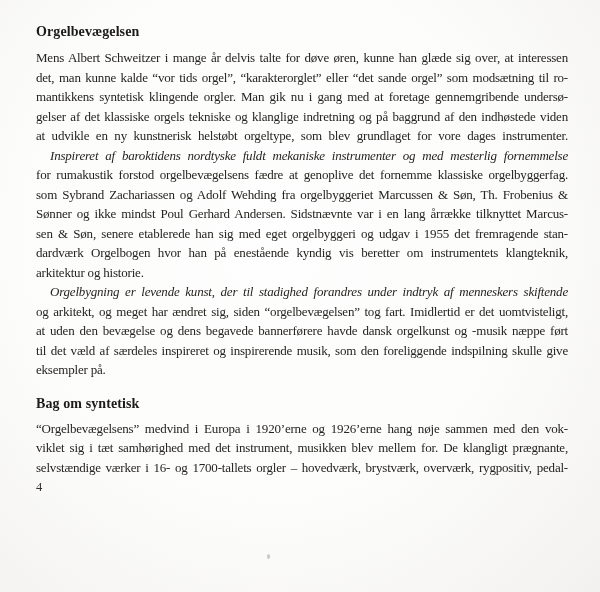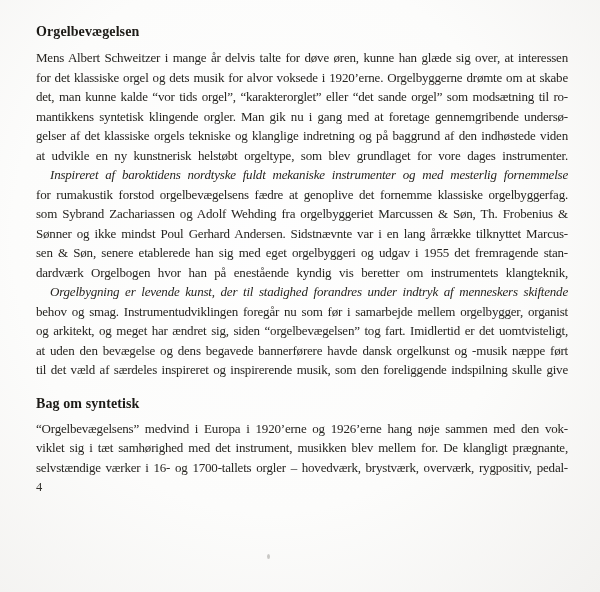--- a/index.html
+++ b/index.html
@@ -70,42 +70,42 @@
 </style>
 </head>
 <body>
 
 <div class="page">
 
   <h1 class="heading">Orgelbevægelsen</h1>
 
   <div class="para">
     <div class="line">Mens Albert Schweitzer i mange år delvis talte for døve øren, kunne han glæde sig over, at interessen</div>
-    <div class="line">for det klassiske orgel og dets musik for alvor voksede i 1920’erne. Orgelbyggerne drømte om at skabe</div>
     <div class="line">det, man kunne kalde “vor tids orgel”, “karakterorglet” eller “det sande orgel” som modsætning til ro-</div>
     <div class="line">mantikkens syntetisk klingende orgler. Man gik nu i gang med at foretage gennemgribende undersø-</div>
     <div class="line">gelser af det klassiske orgels tekniske og klanglige indretning og på baggrund af den indhøstede viden</div>
     <div class="line">at udvikle en ny kunstnerisk helstøbt orgeltype, som blev grundlaget for vore dages instrumenter.</div>
   </div>
 
   <div class="para">
     <div class="line indent">Inspireret af baroktidens nordtyske fuldt mekaniske instrumenter og med mesterlig fornemmelse</div>
     <div class="line">for rumakustik forstod orgelbevægelsens fædre at genoplive det fornemme klassiske orgelbyggerfag.</div>
     <div class="line">som Sybrand Zachariassen og Adolf Wehding fra orgelbyggeriet Marcussen &amp; Søn, Th. Frobenius &amp;</div>
     <div class="line">Sønner og ikke mindst Poul Gerhard Andersen. Sidstnævnte var i en lang årrække tilknyttet Marcus-</div>
     <div class="line">sen &amp; Søn, senere etablerede han sig med eget orgelbyggeri og udgav i 1955 det fremragende stan-</div>
     <div class="line">dardværk Orgelbogen hvor han på enestående kyndig vis beretter om instrumentets klangteknik,</div>
+    <div class="line end">arkitektur og historie.</div>
   </div>
 
   <div class="para">
     <div class="line indent">Orgelbygning er levende kunst, der til stadighed forandres under indtryk af menneskers skiftende</div>
-    <div class="line">behov og smag. Instrumentudviklingen foregår nu som før i samarbejde mellem orgelbygger, organist</div>
     <div class="line">og arkitekt, og meget har ændret sig, siden “orgelbevægelsen” tog fart. Imidlertid er det uomtvisteligt,</div>
     <div class="line">at uden den bevægelse og dens begavede bannerførere havde dansk orgelkunst og -musik næppe ført</div>
     <div class="line">til det væld af særdeles inspireret og inspirerende musik, som den foreliggende indspilning skulle give</div>
+    <div class="line end">eksempler på.</div>
   </div>
 
   <h2 class="heading second">Bag om syntetisk</h2>
 
   <div class="para">
     <div class="line">“Orgelbevægelsens” medvind i Europa i 1920’erne og 1926’erne hang nøje sammen med den vok-</div>
     <div class="line">viklet sig i tæt samhørighed med det instrument, musikken blev mellem for. De klangligt prægnante,</div>
     <div class="line">selvstændige værker i 16- og 1700-tallets orgler – hovedværk, brystværk, overværk, rygpositiv, pedal-</div>
   </div>
 

